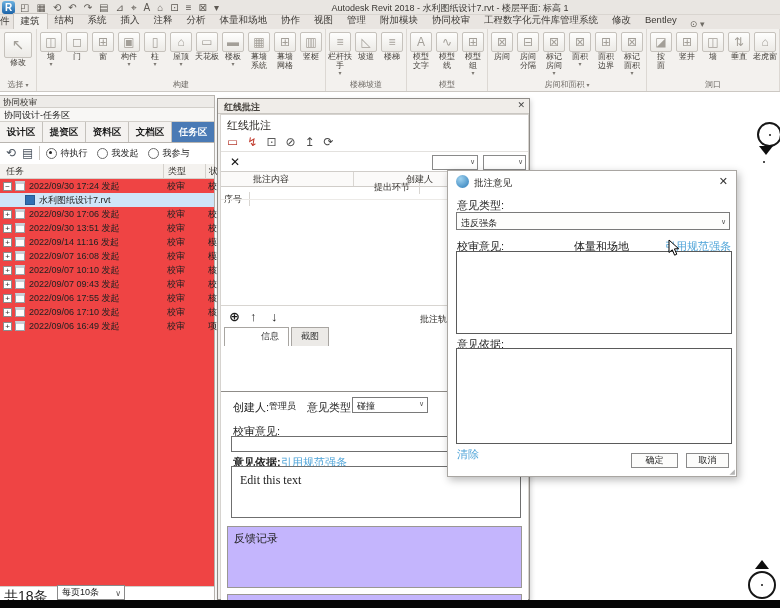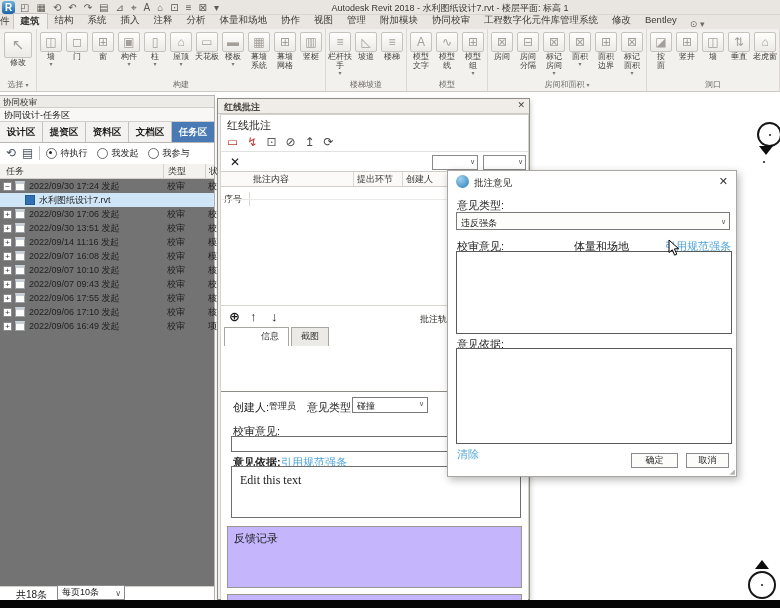--- a/index.html
+++ b/index.html
@@ -13,21 +13,21 @@
       background:linear-gradient(#6db2e0,#1c63a8);color:#fff;font-size:10px;font-weight:bold;
       text-align:center;line-height:13px;}
   .qat{position:absolute;left:20px;top:0;height:15px;display:flex;align-items:center;gap:7px;
       font-size:10px;color:#5d5953;}
   .qat span{line-height:15px;}
   .title-text{position:absolute;left:250px;top:2px;width:400px;text-align:center;font-size:9px;color:#3a3733;white-space:nowrap;}
   
   .tabstrip{left:0;top:15px;width:780px;height:14px;background:#e9e5e1;display:flex;align-items:flex-end;font-size:9.5px;color:#3c3935;}
   .filetab{padding:1px 3px 1px 0;}
   .rtab{padding:1px 7px;white-space:nowrap;cursor:default;}
-  .rtab[data-selected="true"]{background:#f3f1ee;border:1px solid #c9c5c0;border-bottom:none;font-weight:bold;}
+  .rtab[data-selected="true"]{background:#f3f1ee;border:1px solid #c9c5c0;border-bottom:none;font-weight:normal;}
   .infocenter{margin-left:6px;color:#6b6archive762;} .infocenter span{font-size:9px;color:#6f6b64;}
   
   .ribbon{left:0;top:29px;width:780px;height:63px;background:#f3f1ee;border-bottom:1px solid #ccc8c3;display:flex;overflow:hidden;}
   .rgroup{display:flex;flex-direction:column;border-right:1px solid #dcd8d3;padding:1px 1px 0 1px;flex:0 0 auto;}
   .rbuttons{display:flex;align-items:flex-start;flex:1;}
   .rbtn{width:26px;display:flex;flex-direction:column;align-items:center;font-size:8px;color:#44403b;padding-top:2px;cursor:default;}
   .rgroup:first-child .rbtn{width:34px;}
   .ricon{width:20px;height:18px;border:1px solid #c6c2bc;border-radius:2px;background:linear-gradient(#fefefd,#ecr eae6);
       background:linear-gradient(#fefefd,#eceae6);color:#a39f98;font-size:12px;display:flex;align-items:center;justify-content:center;}
   .rgroup:first-child .ricon{width:26px;height:24px;font-size:15px;}
@@ -43,58 +43,58 @@
       font-size:9px;color:#222;padding-left:4px;line-height:14px;box-sizing:border-box;}
   .tp-tabs{position:absolute;left:0;top:26px;width:100%;height:20px;display:flex;border-bottom:1px solid #b9b5b0;}
   .tp-tab{flex:1;text-align:center;line-height:20px;font-size:9.5px;font-weight:bold;color:#1a1a1a;border-right:1px solid #c4c1bc;cursor:default;background:#f4f2f0;}
   .tp-tab[data-selected="true"]{background:#4a7ab5;color:#fff;border-right:none;}
   .tp-toolbar{position:absolute;left:0;top:46px;width:100%;height:22px;display:flex;align-items:center;gap:6px;padding-left:6px;box-sizing:border-box;}
   .tp-toolbar .tool{font-size:12px;color:#4c5560;}
   .tp-sep{width:1px;height:14px;background:#c9c6c1;}
   .radio{display:flex;align-items:center;gap:3px;}
   .radio .rc{width:9px;height:9px;border:1px solid #6b6b6b;border-radius:50%;background:#fff;position:relative;}
   .radio[data-checked="true"] .rc:after{content:"";position:absolute;left:2px;top:2px;width:3px;height:3px;border-radius:50%;background:#222;}
-  .tlist{position:absolute;left:0;top:68px;width:214px;height:422px;border-bottom:1px solid #d2cfca;background:#737373;}
+  .tlist{position:absolute;left:0;top:68px;width:214px;height:422px;border-bottom:1px solid #d2cfca;background:#ef4444;}
   .tlist-header{position:absolute;left:0;top:0;width:100%;height:14px;background:#f4f2ef;border-bottom:1px solid #d4d1cc;}
   .tlist-header span{position:absolute;top:0;line-height:14px;color:#33302c;}
   .th-task{left:6px;} .th-type{left:163px;border-left:1px solid #d4d1cc;padding-left:4px;top:0;height:14px;}
   .th-status{left:205px;border-left:1px solid #d4d1cc;padding-left:3px;height:14px;}
   .trows{position:absolute;left:0;top:15px;width:100%;}
   .trow{position:relative;height:14px;display:flex;align-items:center;cursor:default;}
   .trow[data-selected="true"]{background:#cfe5f8;}
   .expander{width:9px;height:9px;border:1px solid #8c8c8c;background:#fff;font-size:8px;line-height:7px;text-align:center;
       margin-left:3px;color:#333;box-sizing:border-box;flex:0 0 auto;}
   .trow[data-kind="child"] .expander{visibility:hidden;margin-left:13px;}
   .ticon{width:10px;height:10px;margin-left:3px;box-sizing:border-box;flex:0 0 auto;}
   .trow[data-kind="parent"] .ticon{background:#fdfdfc;border:1px solid #9aa1a9;border-top:3px solid #c9818-a;border-top:3px solid #c9cfd6;}
   .trow[data-kind="child"] .ticon{background:#2f6fb3;border:1px solid #265a91;}
   .tname{margin-left:4px;white-space:nowrap;}
   .ttype{position:absolute;left:163px;padding-left:4px;}
   .tstatus{position:absolute;left:205px;padding-left:3px;}
-  .tp-footer-total{position:absolute;left:16px;top:492px;font-size:10px;color:#222;}
+  .tp-footer-total{position:absolute;left:4px;top:492px;font-size:14px;color:#222;}
   .pagesize{position:absolute;left:57px;top:489px;width:68px;height:15px;border:1px solid #8a8a8a;background:#fff;
       font-size:9px;line-height:13px;padding-left:4px;box-sizing:border-box;}
   .pagesize .chev{position:absolute;right:3px;top:1px;font-size:8px;color:#555;}
   
   .redline-panel{left:217px;top:98px;width:313px;height:502px;background:#f1f0ee;border:1px solid #8f8c88;
       box-shadow:1px 2px 5px rgba(0,0,0,.18);z-index:5;font-size:9px;}
   .rp-titlebar{position:absolute;left:0;top:0;width:100%;height:14px;background:#f0ede9;border-bottom:1px solid #cac7c2;}
   .rp-title{position:absolute;left:6px;top:2px;font-size:9px;font-weight:bold;color:#46423d;}
   .rp-close{position:absolute;right:4px;top:1px;font-size:9px;color:#444;cursor:default;}
   .rp-body{position:absolute;left:2px;top:15px;width:307px;height:483px;background:#fff;border:1px solid #d6d3cf;}
   .rp-subtitle{position:absolute;left:6px;top:3px;font-size:11px;color:#2e2b27;}
   .rp-tools{position:absolute;left:6px;top:19px;display:flex;gap:9px;align-items:center;height:16px;border-bottom:0;}
   .rp-tools span{font-size:12px;line-height:14px;}
   .rp-toolline{position:absolute;left:0;top:36px;width:100%;border-bottom:1px solid #e3e1de;}
   .rp-clear-x{position:absolute;left:9px;top:40px;font-size:12px;font-weight:bold;color:#111;}
   .mini-select{position:absolute;height:15px;border:1px solid #8a8a8a;background:#fff;box-sizing:border-box;}
   .mini-select .chev{position:absolute;right:2px;top:2px;font-size:7px;color:#555;}
   .rtable{position:absolute;left:0;top:56px;width:100%;height:14px;background:#fbfaf9;border-top:1px solid #d0cdc9;border-bottom:1px solid #d0cdc9;}
   .rtable span{position:absolute;top:0;line-height:14px;color:#33302c;padding-left:3px;border-right:1px solid #d9d6d2;height:14px;box-sizing:border-box;}
-  .rc0{left:0;width:29px;margin-top:20px;} .rc1{left:29px;width:104px;} .rc2{left:133px;width:49px;} .rc3{left:182px;width:48px;} 
+  .rc0{left:0;width:29px;margin-top:20px;} .rc1{left:29px;width:104px;} .rc2{left:150px;width:49px;margin-top:8px;} .rc3{left:182px;width:48px;} 
   .rempty-row{position:absolute;left:0;top:71px;width:100%;height:13px;border-bottom:1px solid #eceae7;}
   .rp-nav{position:absolute;left:0;top:190px;width:100%;height:22px;border-top:1px solid #d8d5d1;}
   .rp-nav .nbtn{position:absolute;top:3px;font-size:13px;font-weight:bold;color:#1c1c1c;}
   .rp-trail{position:absolute;left:199px;top:7px;font-size:9px;color:#2c2a27;white-space:nowrap;}
   .rp-tabs{position:absolute;left:3px;top:212px;display:flex;gap:2px;}
   .ftab{padding:2px 9px;font-size:9px;background:#eceae7;border:1px solid #a8a5a1;border-bottom:none;color:#333;}
   .ftab[data-selected="true"]{background:#fff;position:relative;z-index:2;padding-bottom:3px;padding-left:36px;}
   .rp-form{position:absolute;left:0;top:228px;width:100%;height:255px;background:#fff;border-top:1px solid #8f8c88;margin-top:48px;}
   .lbl{position:absolute;font-size:11px;color:#222;}
   .val{position:absolute;font-size:9px;color:#222;}

